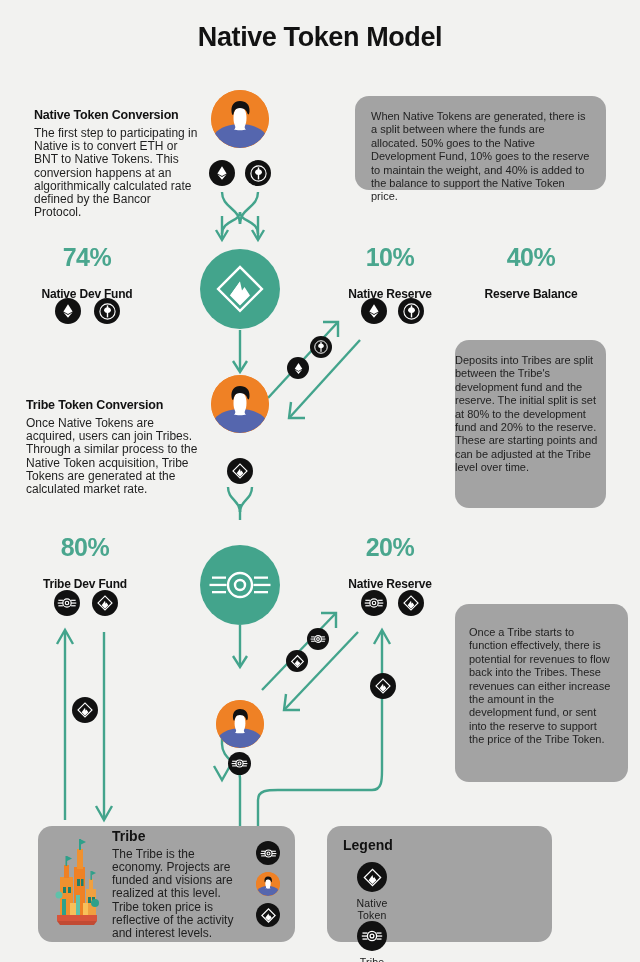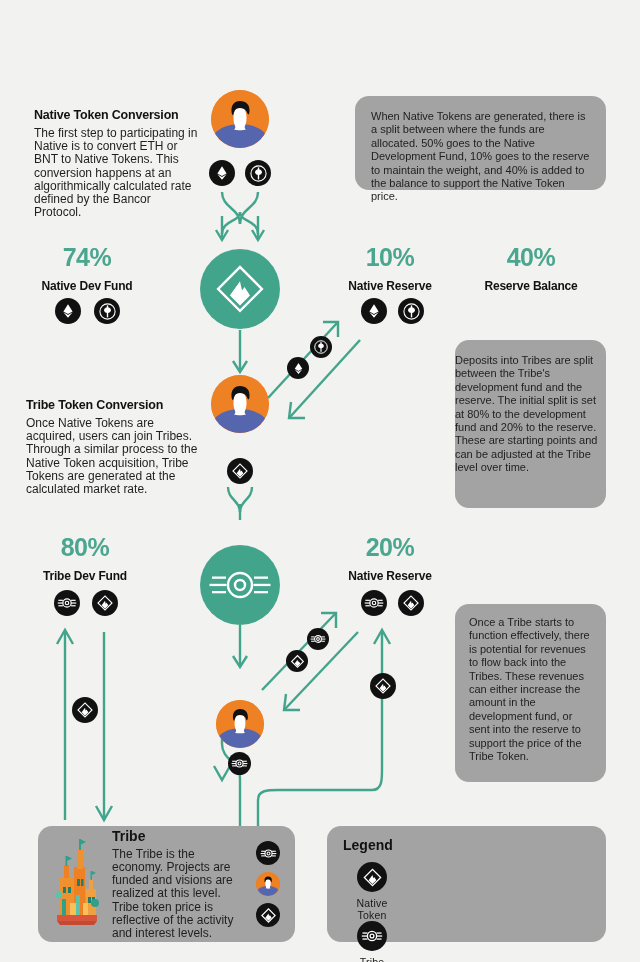--- a/index.html
+++ b/index.html
@@ -33,21 +33,21 @@
   .callout p{margin:0;font-size:11px;line-height:13.4px;color:#1f1f1f;}
 
   .pct{
     font-family:"Liberation Sans", sans-serif;
     font-weight:bold;font-size:25px;color:#4aa68e;text-align:center;
     line-height:26px;letter-spacing:-0.5px;
   }
   .pct-label{
     font-family:"Liberation Sans", sans-serif;
     font-weight:bold;font-size:12px;color:#121212;text-align:center;
-    letter-spacing:-0.2px;margin-top:9px;
+    letter-spacing:-0.2px;margin-top:17px;
   }
 
   
   .badge{
     border-radius:50%;background:#111111;
     display:flex;align-items:center;justify-content:center;
     box-sizing:border-box;
   }
   .badge svg{display:block;}
 
@@ -130,20 +130,21 @@
     <path class="ln" d="M104,632 L104,818"></path>
     <path class="ln" d="M96,806 L104,820 L112,806"></path>
 
     <path class="ln" d="M240,832 L240,778 C240,762 222,760 222,744 L222,716"></path>
     <path class="ln" d="M214,766 L222,780 L230,766"></path>
 
     <path class="ln" d="M258,832 L258,800 C258,790 268,790 278,790 L372,790 C382,790 382,780 382,770 L382,632"></path>
     <path class="ln" d="M374,644 L382,630 L390,644"></path>
   </svg>
 
+  <div class="title">Native Token Model</div>
 
   <div class="abs" style="left:34px;top:108px;width:165px;">
     <div class="sec-head">Native Token Conversion</div>
     <div class="body-text">The first step to participating in Native is to convert ETH or BNT to Native Tokens. This conversion happens at an algorithmically calculated rate defined by the Bancor Protocol.</div>
   </div>
 
   <div class="callout" style="left:355px;top:96px;width:251px;height:94px;padding:14px 16px;">
     <p>When Native Tokens are generated, there is a split between where the funds are allocated. 50% goes to the Native Development Fund, 10% goes to the reserve to maintain the weight, and 40% is added to the balance to support the Native Token price.</p>
   </div>
 
@@ -349,21 +350,21 @@
     </svg>
   </div>
 
   <div class="badge abs" style="left:370px;top:673px;width:26px;height:26px;">
     <svg width="18" height="18" viewBox="0 0 20 20">
       <rect x="10" y="2.2" width="11" height="11" transform="rotate(45 10 2.2)" fill="none" stroke="#fff" stroke-width="1.3"></rect>
       <path d="M10 7.5 6.3 12.6 10 16.3 13.7 12.6 11.6 9.5 10.7 10.8z" fill="#fff"></path>
     </svg>
   </div>
 
-  <div class="callout" style="left:455px;top:604px;width:151px;height:178px;padding:12px 14px;">
+  <div class="callout" style="left:455px;top:604px;width:173px;height:178px;padding:22px 14px;">
     <p>Once a Tribe starts to function effectively, there is potential for revenues to flow back into the Tribes. These revenues can either increase the amount in the development fund, or sent into the reserve to support the price of the Tribe Token.</p>
   </div>
 
   <div class="avatar abs" style="left:216px;top:700px;width:48px;height:48px;">
     <svg width="48" height="48" viewBox="0 0 58 58">
       <circle cx="29" cy="29" r="29" fill="#ef8125"></circle>
       <path d="M29 58a29 29 0 0 0 25.1-14.5C49 37.5 39.8 34 29 34s-20 3.5-25.1 9.5A29 29 0 0 0 29 58z" fill="#5566ae"></path>
       <path d="M22.5 28c0 7 2.5 11 6.5 11s6.5-4 6.5-11-2.5-11-6.5-11-6.5 4-6.5 11z" fill="#ffffff"></path>
       <path d="M29 11c-6 0-9 4.5-8.5 10.5.3 3.5 1.5 4.5 2 2.5.6-2.4 1.4-4.3 3.2-5.2 2.8-1.4 7.6-.6 9.4 1.9 1 1.4 1.3 2.6 1.7 3.4.6 1.2 1.5 0 1.7-2.6C39 14.5 35 11 29 11z" fill="#121212"></path>
       <path d="M24.5 33.5c0 3.5 0 5-1.5 6 2 1 10 1 12 0-1.5-1-1.5-2.5-1.5-6z" fill="#ffffff"></path>
@@ -446,21 +447,21 @@
         <div class="badge" style="width:24px;height:24px;">
           <svg width="17" height="17" viewBox="0 0 20 20">
             <rect x="10" y="2.2" width="11" height="11" transform="rotate(45 10 2.2)" fill="none" stroke="#fff" stroke-width="1.4"></rect>
             <path d="M10 7.5 6.3 12.6 10 16.3 13.7 12.6 11.6 9.5 10.7 10.8z" fill="#fff"></path>
           </svg>
         </div>
       </div>
     </div>
   </div>
 
-  <div class="callout" style="left:327px;top:826px;width:279px;height:116px;padding:11px 16px 12px 16px;">
+  <div class="callout" style="left:327px;top:826px;width:225px;height:116px;padding:11px 16px 12px 16px;">
     <div class="legend-title">Legend</div>
 
     <div class="legend-row" style="margin-top:9px;">
 
       <div class="legend-item">
         <div class="legend-ico-wrap">
           <div class="badge" style="width:30px;height:30px;">
             <svg width="21" height="21" viewBox="0 0 20 20">
               <rect x="10" y="2.2" width="11" height="11" transform="rotate(45 10 2.2)" fill="none" stroke="#fff" stroke-width="1.2"></rect>
               <path d="M10 7.5 6.3 12.6 10 16.3 13.7 12.6 11.6 9.5 10.7 10.8z" fill="#fff"></path>

